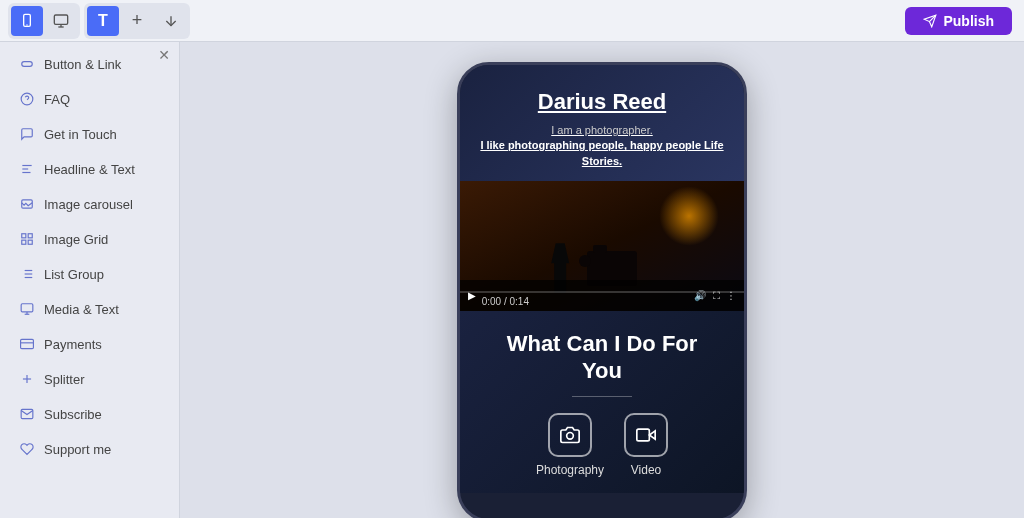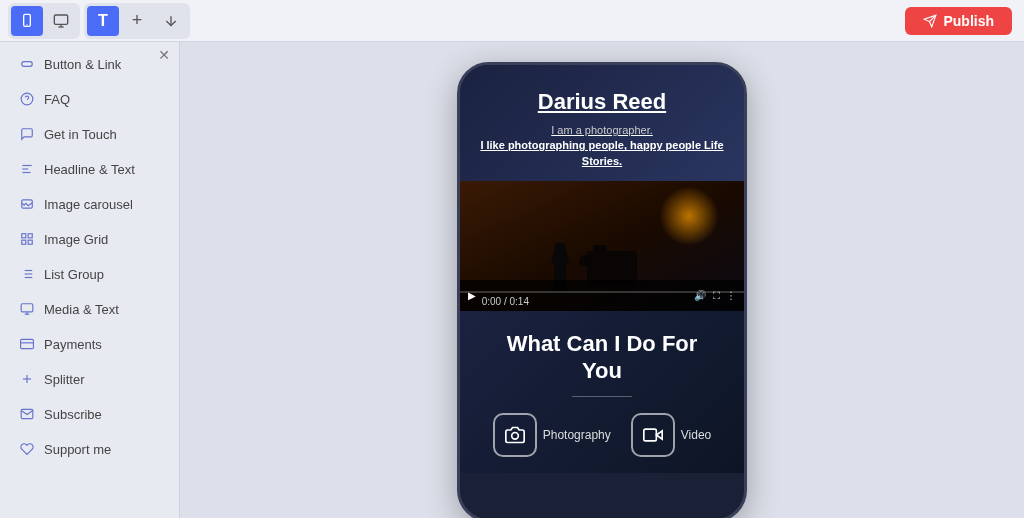--- a/index.html
+++ b/index.html
@@ -50,21 +50,21 @@
     .toolbar-btn.active {
       background: #4a6cf7;
       color: white;
     }
 
     .publish-btn {
       position: absolute;
       right: 12px;
       top: 50%;
       transform: translateY(-50%);
-      background: #ef4444;
+      background: #6d28d9;
       color: white;
       border: none;
       border-radius: 6px;
       padding: 6px 18px;
       font-size: 14px;
       font-weight: 600;
       cursor: pointer;
       display: flex;
       align-items: center;
       gap: 6px;
@@ -248,21 +248,21 @@
     }
 
     .services-grid {
       display: flex;
       gap: 20px;
       justify-content: center;
     }
 
     .service-item {
       display: flex;
-      flex-direction: row;
+      flex-direction: column;
       align-items: center;
       gap: 6px;
       color: white;
     }
 
     .service-icon {
       width: 44px;
       height: 44px;
       border: 2px solid rgba(255,255,255,0.6);
       border-radius: 10px;

